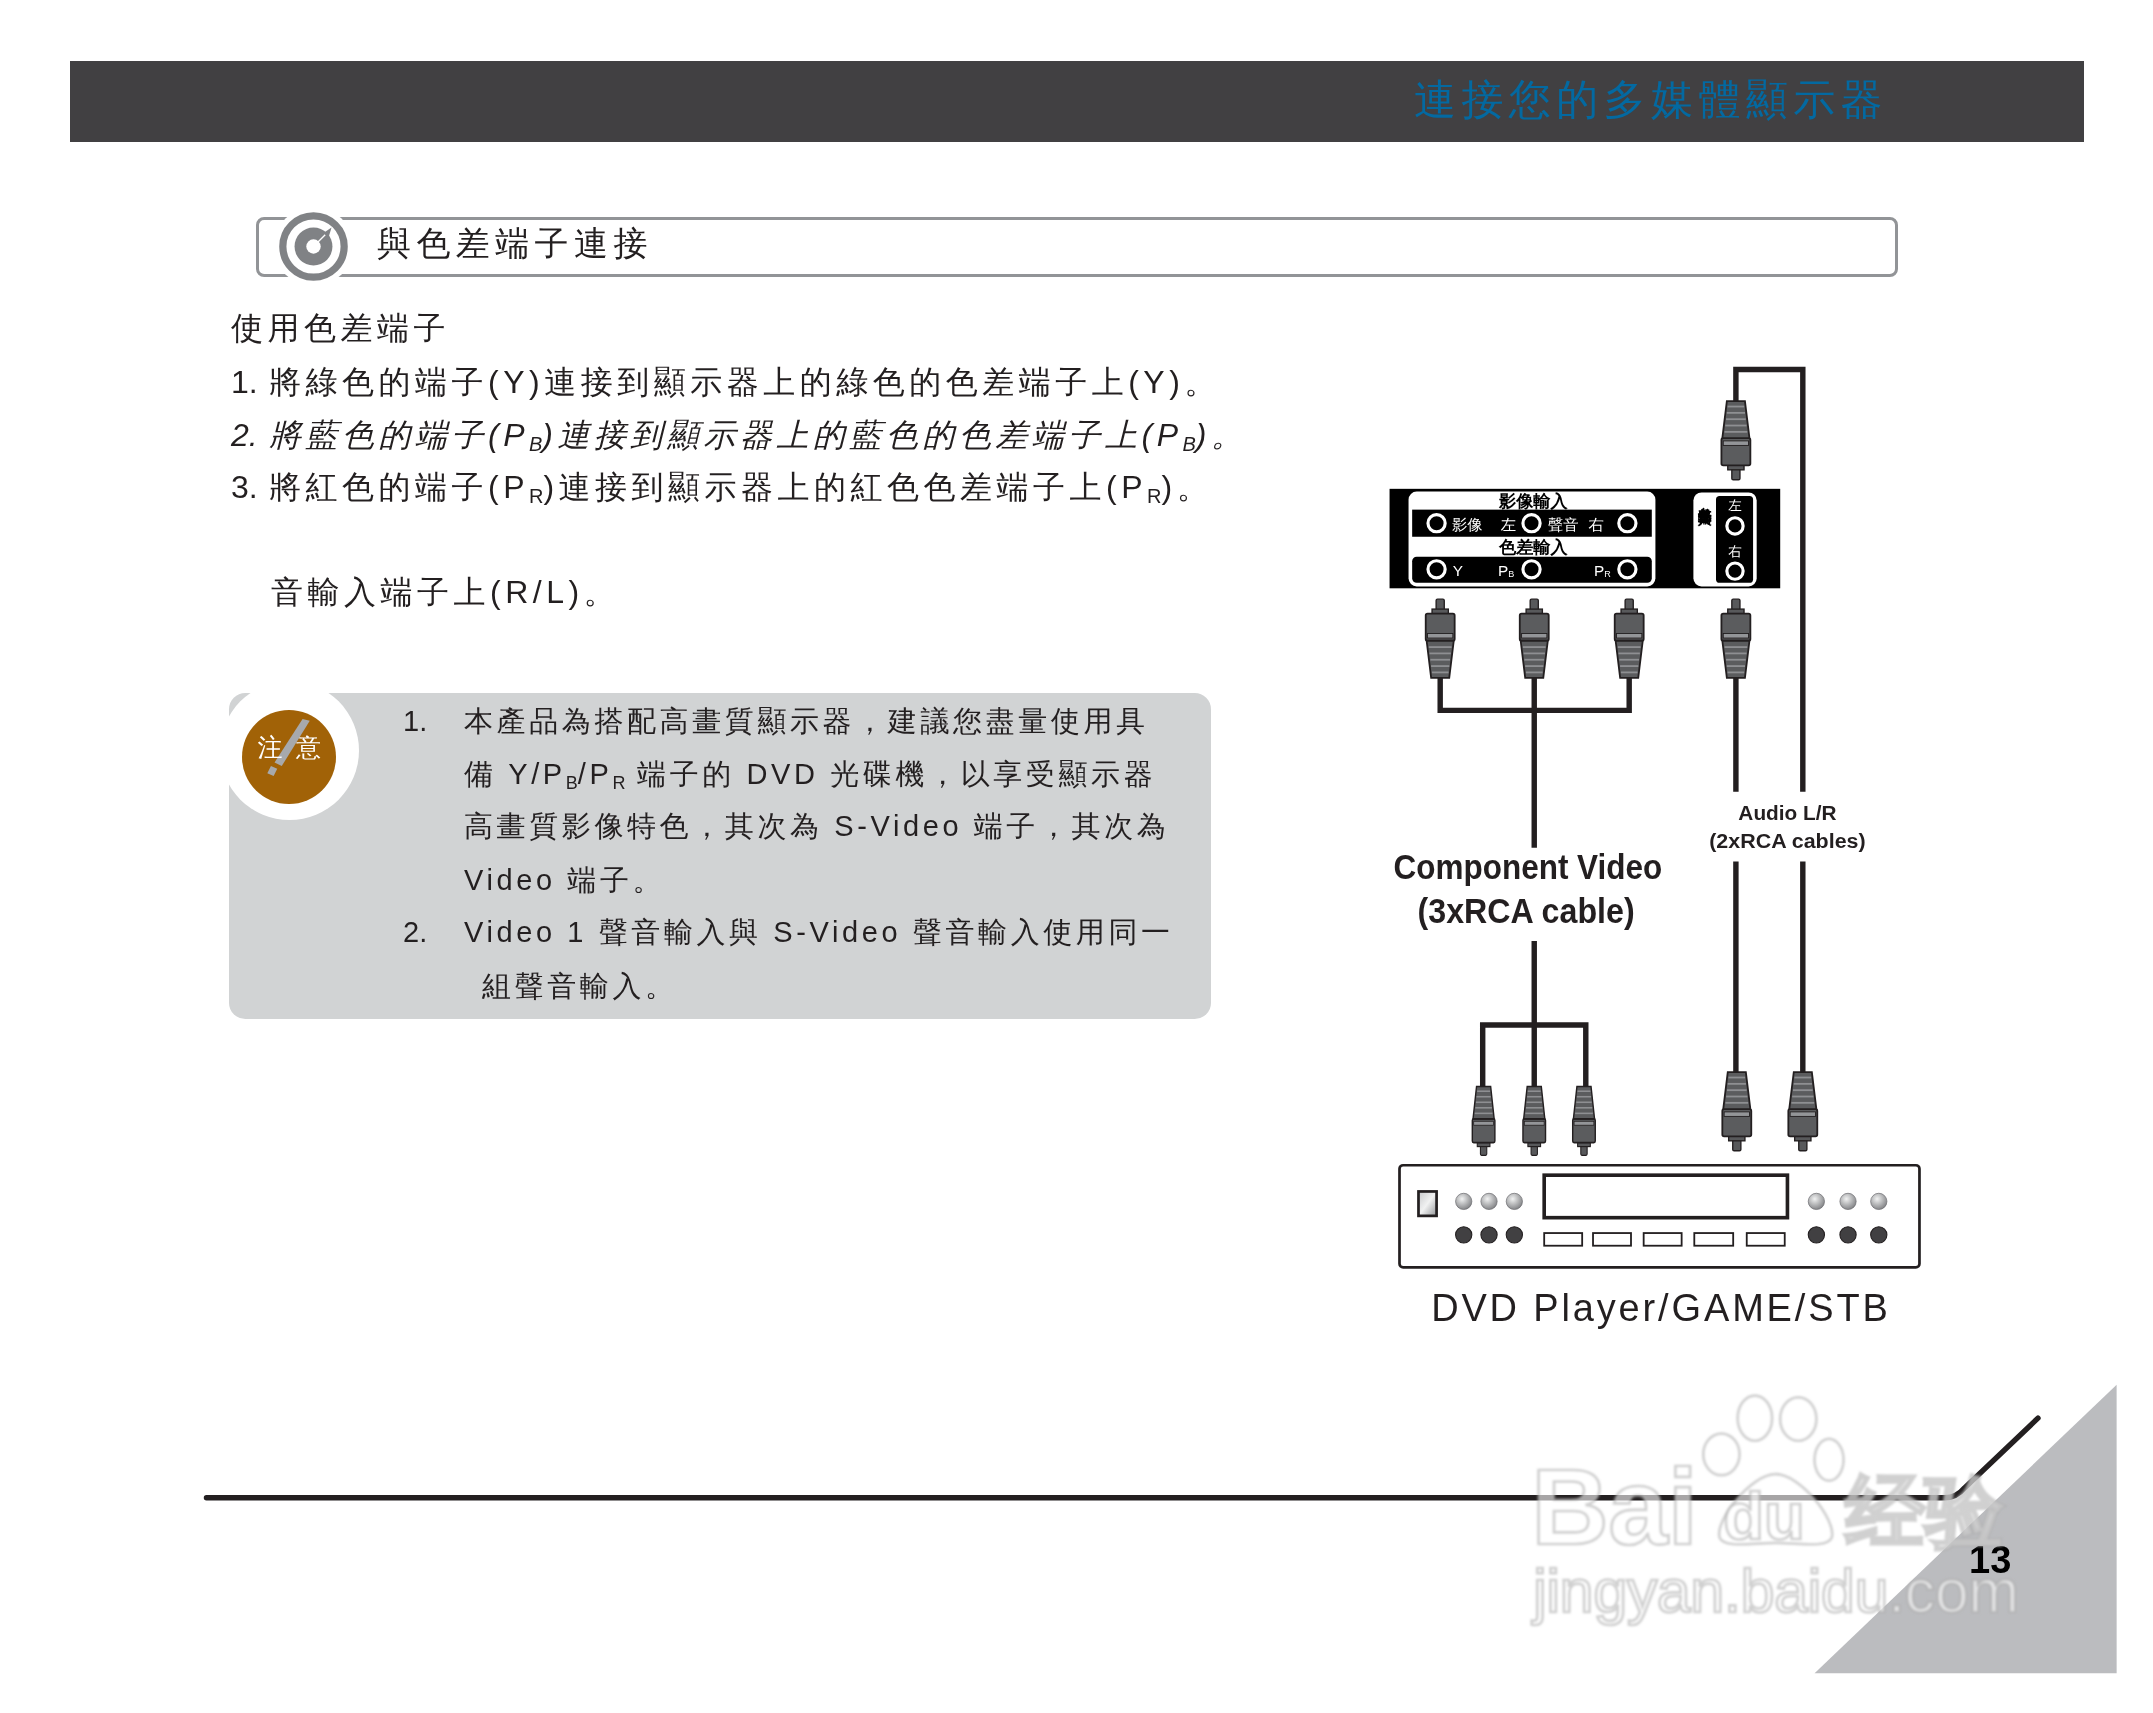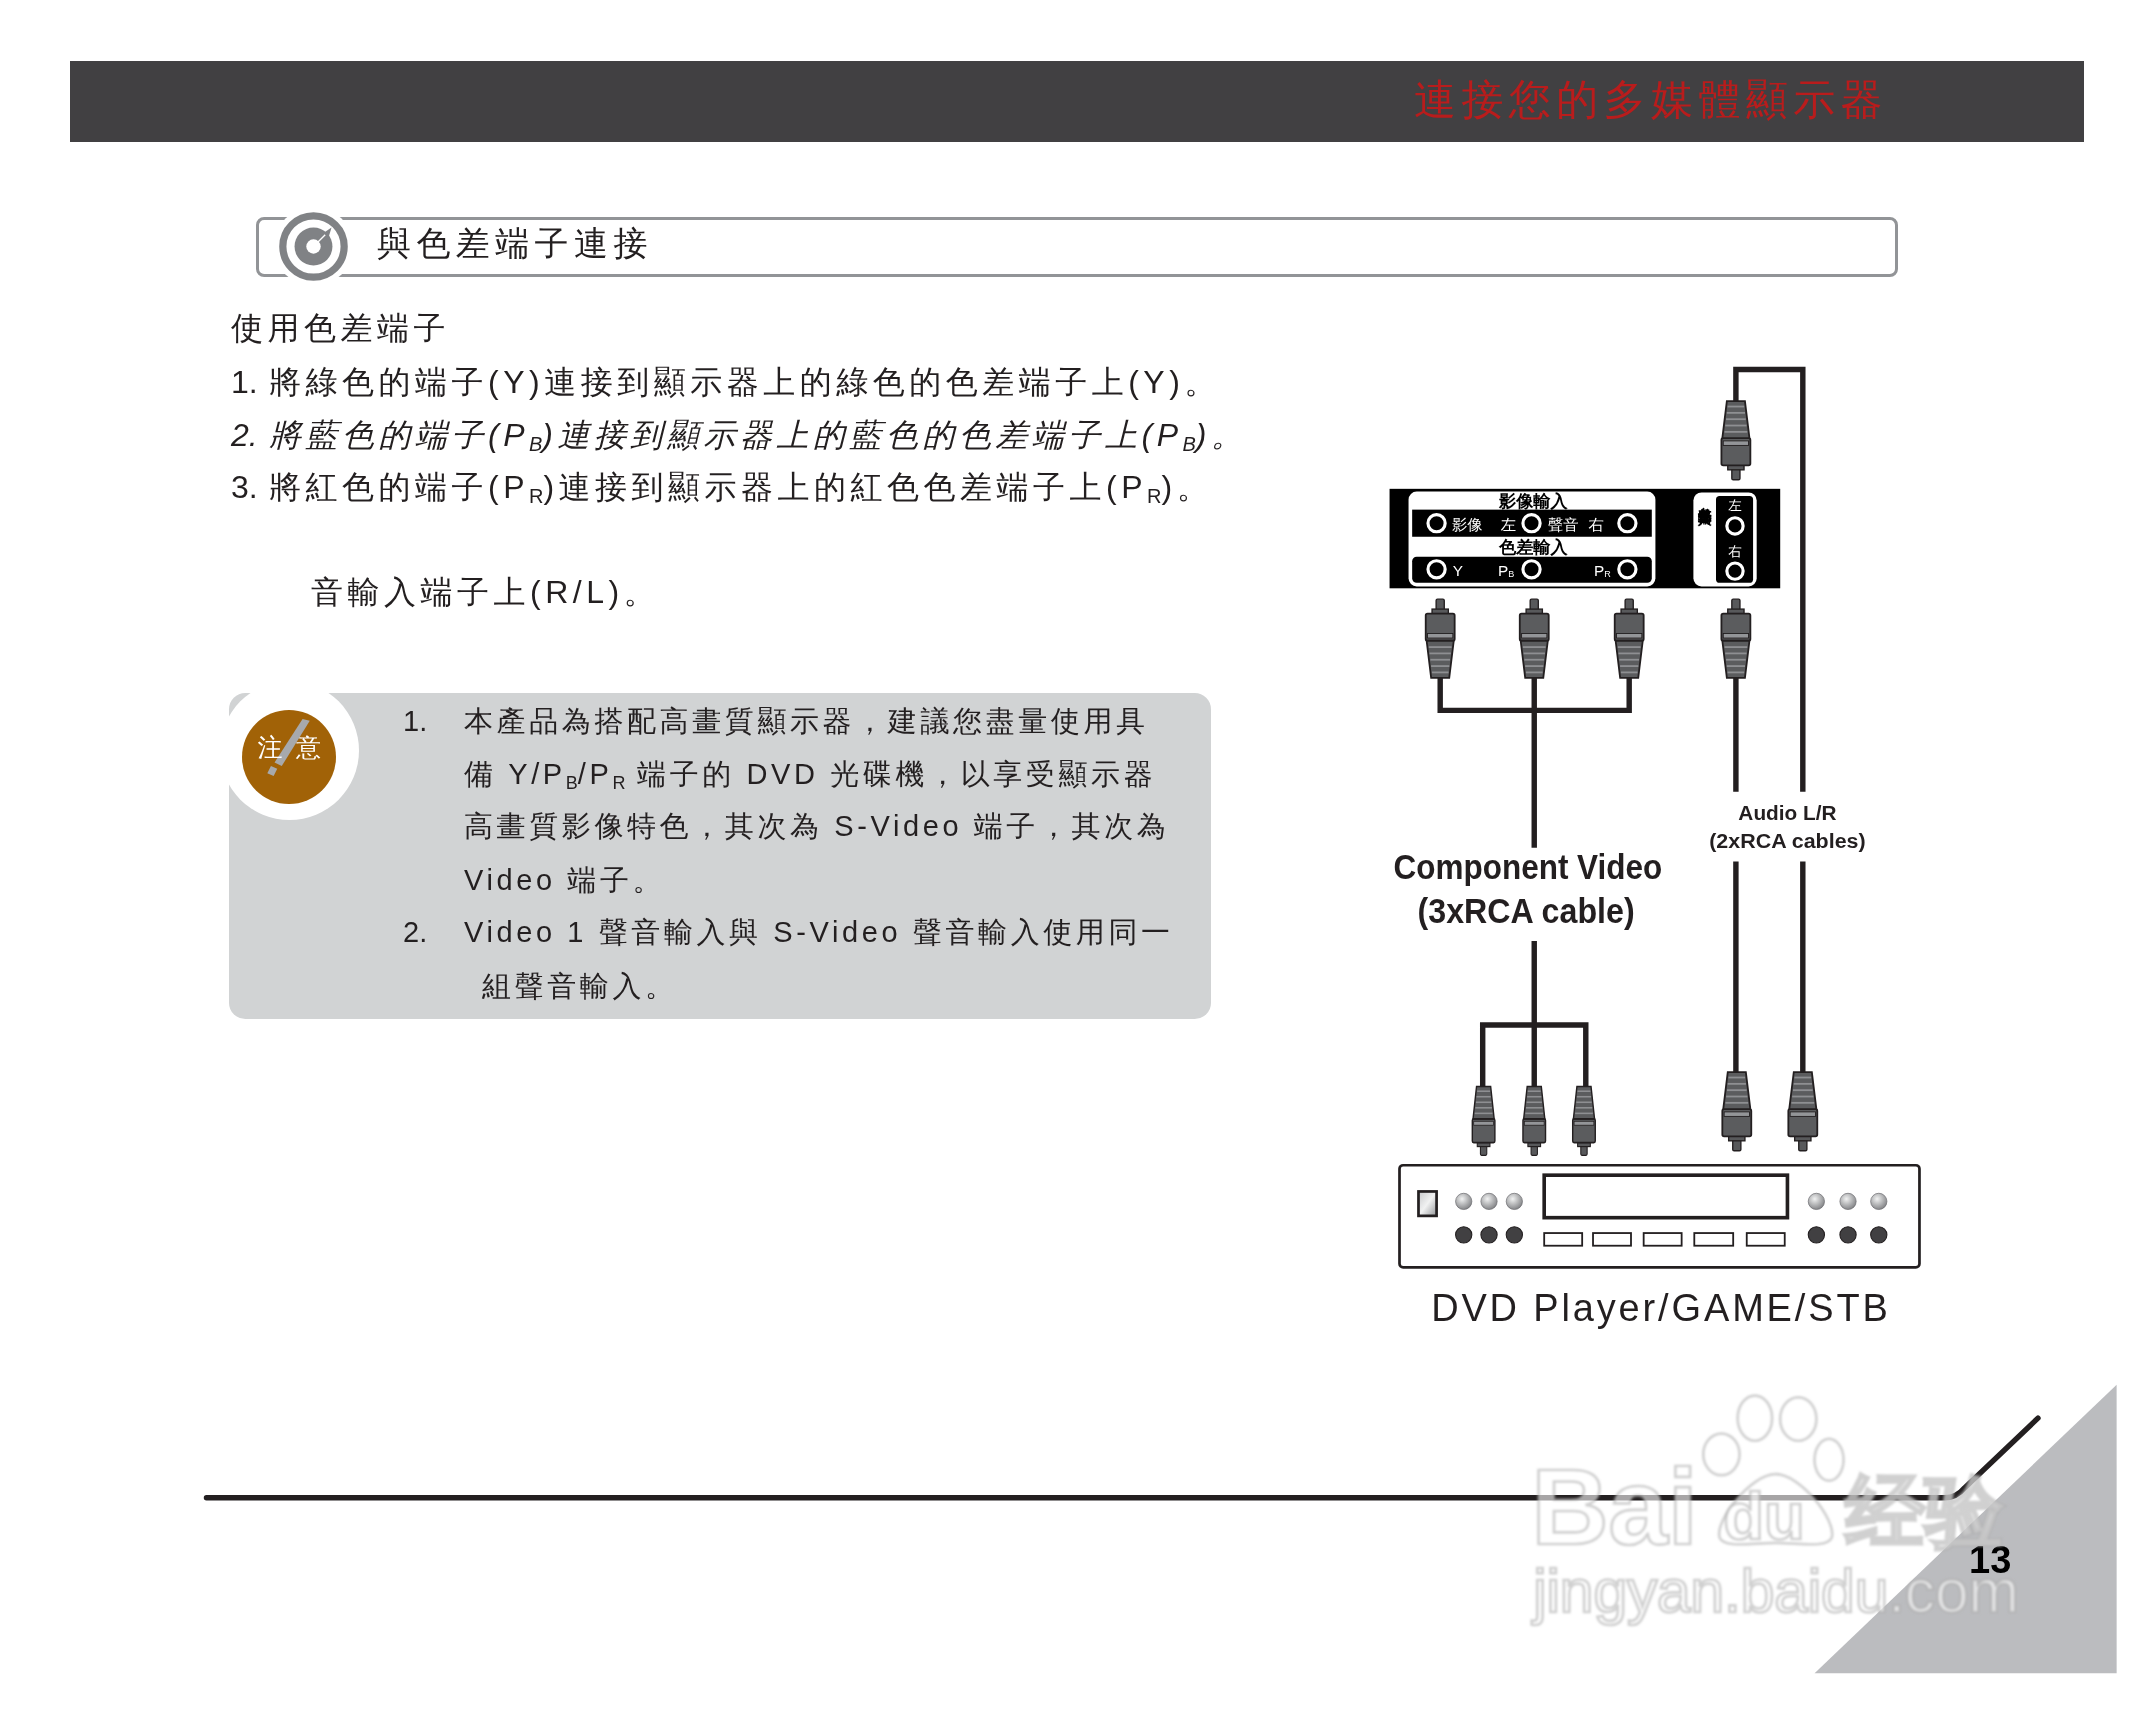--- a/index.html
+++ b/index.html
@@ -3,21 +3,21 @@
 <meta charset="utf-8">
 <style>
   html, body { margin:0; padding:0; background:#ffffff; }
   #page { position:relative; width:2154px; height:1713px; background:#ffffff; overflow:hidden;
           color:#231f20; font-family:"Liberation Sans", serif; }
   .abs { position:absolute; }
 
   
   .header-bar { left:70px; top:61px; width:2014px; height:81px; background:#414042; }
   .header-title { left:1414px; top:79px; font-family:"DejaVu Serif", serif; font-size:42px; line-height:42px;
-                  letter-spacing:5.4px; color:#b91c1c; white-space:nowrap; }
+                  letter-spacing:5.4px; color:#0369a1; white-space:nowrap; }
 
   
   .section-bar { left:256px; top:217px; width:1636px; height:54px; border:3.6px solid #929497;
                  border-radius:8.1px; background:#ffffff; }
   .section-icon { left:272px; top:205px; width:83px; height:83px; }
   .section-title { left:377px; top:226px; font-family:"DejaVu Serif", serif; font-size:34px; line-height:34px;
                    letter-spacing:5.4px; white-space:nowrap; color:#231f20; }
 
   
   .body-line { left:231px; font-size:32px; line-height:32px; letter-spacing:4.5px; white-space:nowrap; color:#231f20; }
@@ -68,21 +68,21 @@
 
   <div class="abs body-line" style="top:366px;">
     <span class="num">1.</span><span>將綠色的端子(Y)連接到顯示器上的綠色的色差端子上(Y)。</span>
   </div>
   <div class="abs body-line" style="top:419px;font-style:italic;">
     <span class="num">2.</span><span>將藍色的端子(P</span><span class="sub">B</span><span>)連接到顯示器上的藍色的色差端子上(P</span><span class="sub">B</span><span>)。</span>
   </div>
   <div class="abs body-line" style="top:471px;">
     <span class="num">3.</span><span>將紅色的端子(P</span><span class="sub">R</span><span>)連接到顯示器上的紅色色差端子上(P</span><span class="sub">R</span><span>)。</span>
   </div>
-  <div class="abs body-line" style="top:576px; left:271px;margin-left:40px;">
+  <div class="abs body-line" style="top:576px; left:271px;">
     <span>音輸入端子上(R/L)。</span>
   </div>
 
   <div class="abs note-box"></div>
   <div class="abs note-halo"></div>
   <div class="abs note-badge">
     <svg width="94" height="94" viewBox="0 0 104 104">
       <polygon points="67,10 75,12 44,62 36,58" fill="#a7a9ac"></polygon>
       <polygon points="32,62 39,65 35,73 28,70" fill="#a7a9ac"></polygon>
     </svg>

